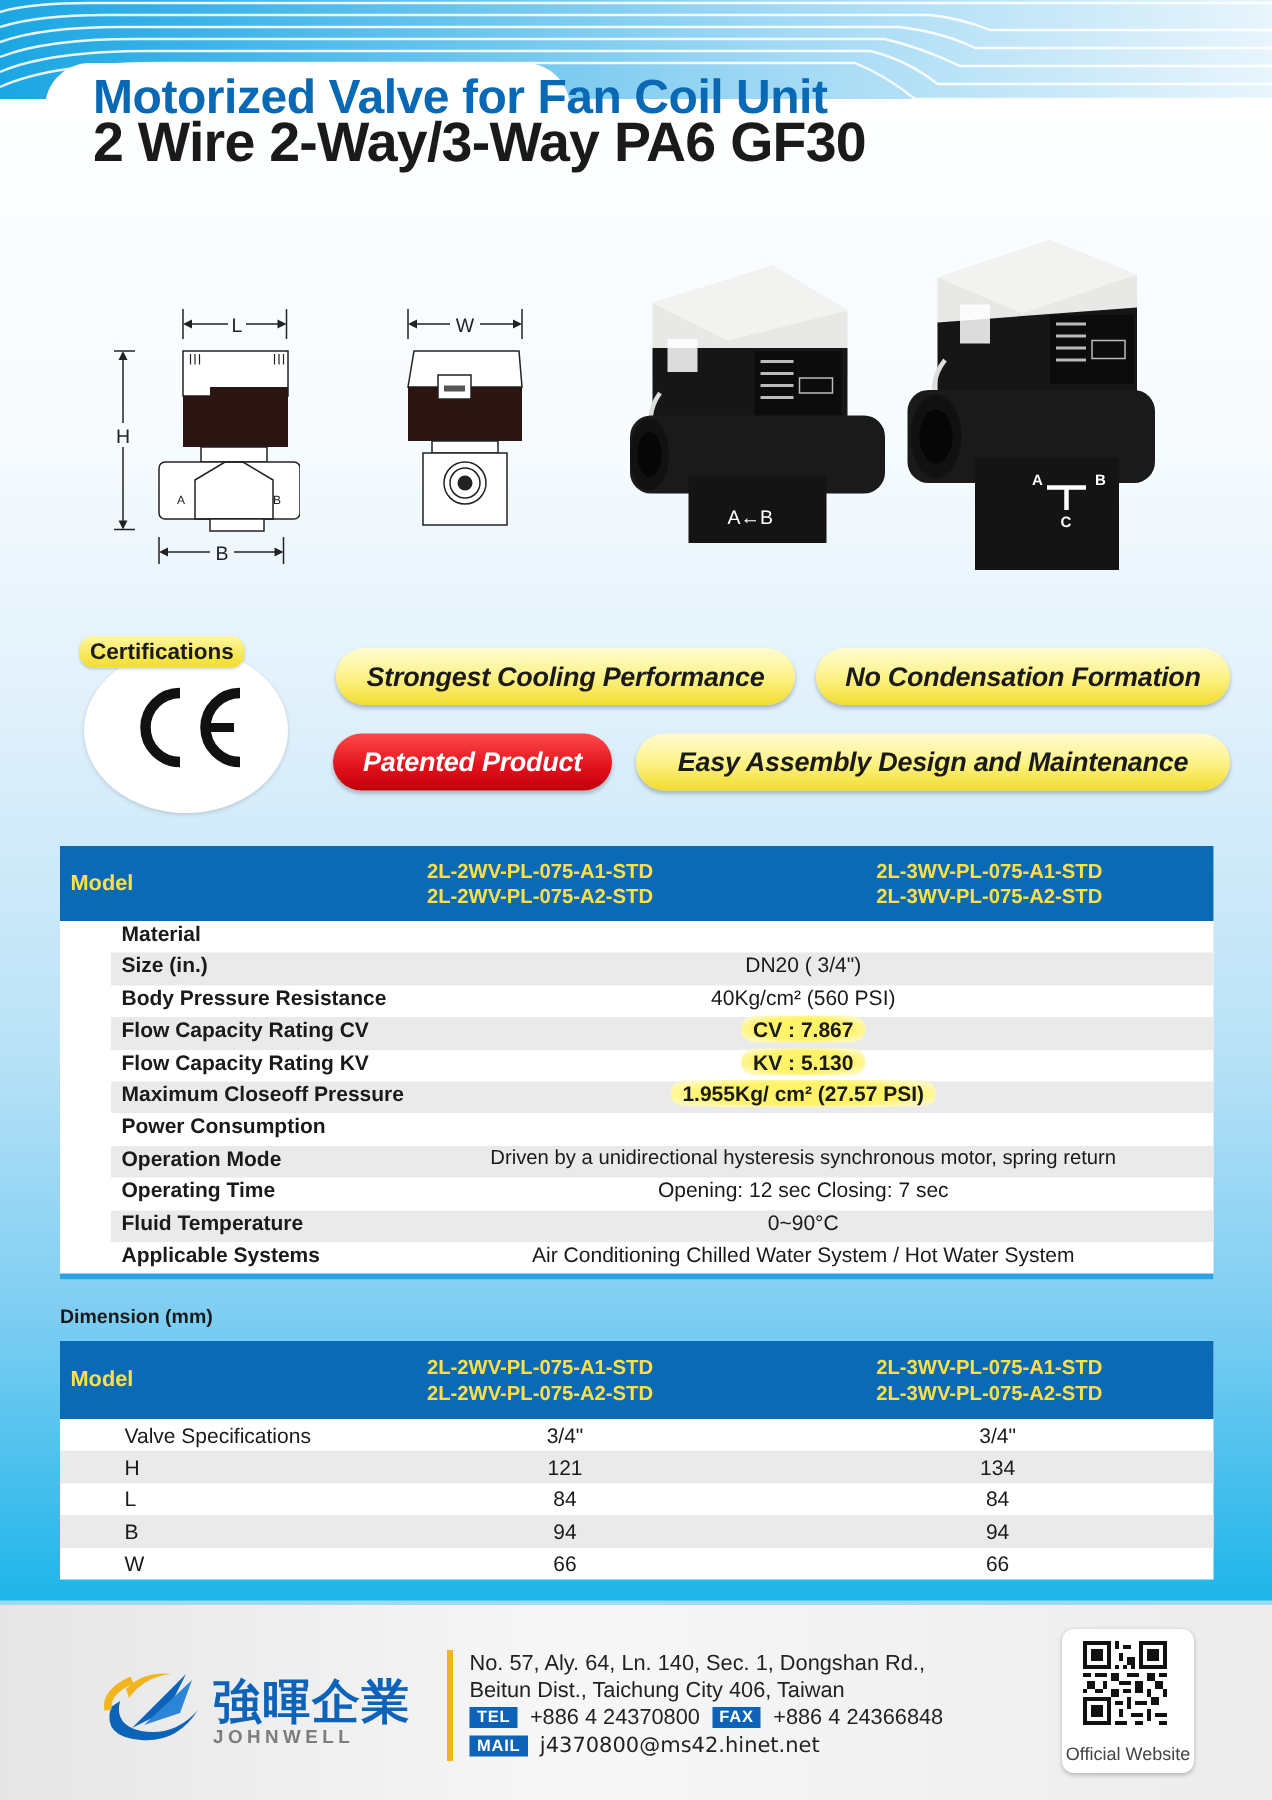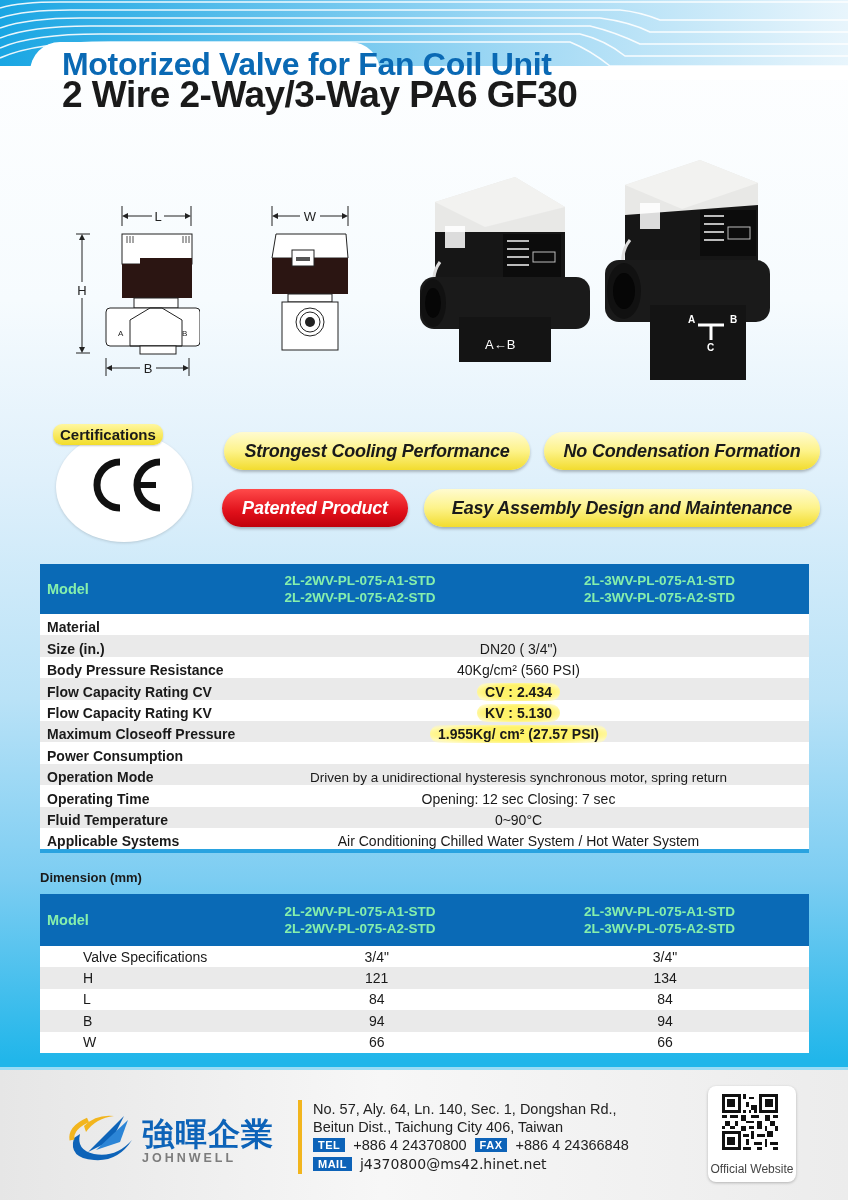--- a/index.html
+++ b/index.html
@@ -56,27 +56,27 @@
     font-size: 18px; font-weight: bold; font-style: italic; color: #1a1a1a;
     box-shadow: 0 2px 3px rgba(0,0,0,0.25);
     letter-spacing: -0.2px;
   }
   .pill.yellow { background: linear-gradient(180deg, #fffbd0 0%, #fdf38a 50%, #f2dc2e 100%); }
   .pill.red { background: linear-gradient(180deg, #ff4a4a 0%, #e0101a 60%, #c0000a 100%); color: #fff; }
 
   
   .table { position: absolute; left: 40px; width: 769px; background: #fff; }
   .thead {
-    background: #0a6ab6; color: #86efac; font-weight: bold; font-size: 13.5px;
+    background: #0a6ab6; color: #fde047; font-weight: bold; font-size: 13.5px;
     display: flex; align-items: center; position: relative;
   }
   .thead .c0 { width: 170px; padding-left: 7px; font-size: 14.5px; }
   .thead .c1 { width: 300px; text-align: center; line-height: 17px; }
   .thead .c2 { width: 299px; text-align: center; line-height: 17px; }
-  .row { display: flex; align-items: flex-end; height: 21.4px; font-size: 14px; color: #1a1a1a; }
+  .row { display: flex; align-items: flex-start; height: 21.4px; font-size: 14px; color: #1a1a1a; margin-left: 34px; }
   .row:nth-child(even) { background: #eaeaea; }
   .row .k { width: 240px; padding-left: 7px; font-weight: bold; }
   .row .v { flex: 1; text-align: center; padding-right: 52px; }
   .row .v.hl span {
     background: radial-gradient(ellipse at center, #fff36a 55%, #fff9b8 80%, rgba(255,255,255,0) 100%);
     padding: 1px 8px; border-radius: 10px; font-weight: bold;
   }
   .drow { display: flex; align-items: center; height: 21.4px; font-size: 14px; color: #1a1a1a; }
   .drow:nth-child(even) { background: #eaeaea; }
   .drow .k { width: 170px; padding-left: 15px; font-weight: normal; margin-left: 28px; }
@@ -292,21 +292,21 @@
     <div class="row">
         <div class="k">Size (in.)</div>
         <div class="v">DN20 ( 3/4")</div>
       </div>
     <div class="row">
         <div class="k">Body Pressure Resistance</div>
         <div class="v">40Kg/cm²  (560 PSI)</div>
       </div>
     <div class="row">
         <div class="k">Flow Capacity Rating CV</div>
-        <div class="v hl"><span>CV : 2.434</span></div>
+        <div class="v hl"><span>CV : 7.867</span></div>
       </div>
     <div class="row">
         <div class="k">Flow Capacity Rating KV</div>
         <div class="v hl"><span>KV : 5.130</span></div>
       </div>
     <div class="row">
         <div class="k">Maximum Closeoff Pressure</div>
         <div class="v hl"><span>1.955Kg/ cm²  (27.57 PSI)</span></div>
       </div>
     <div class="row">

